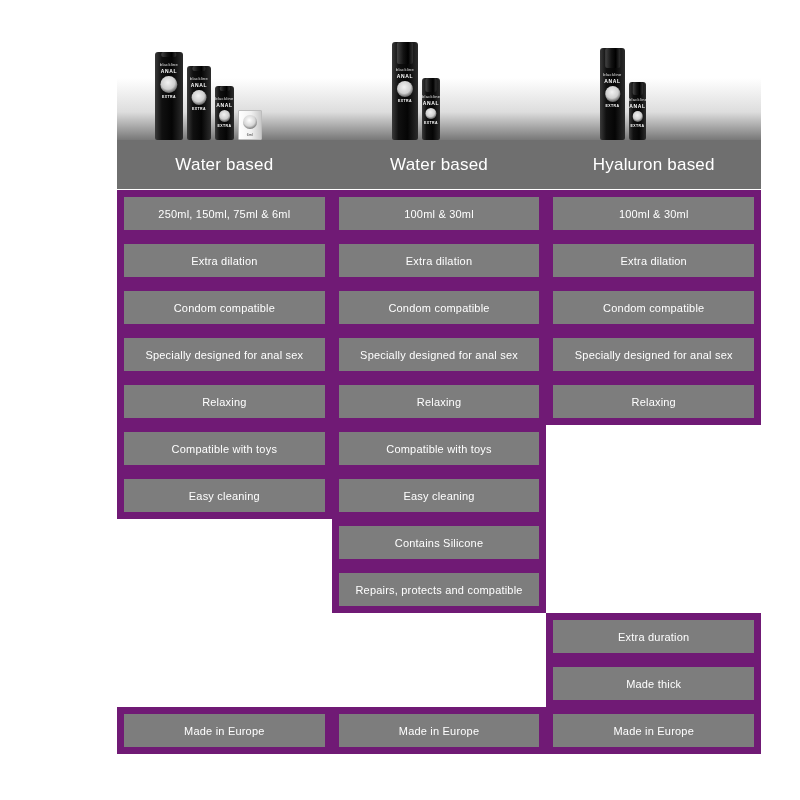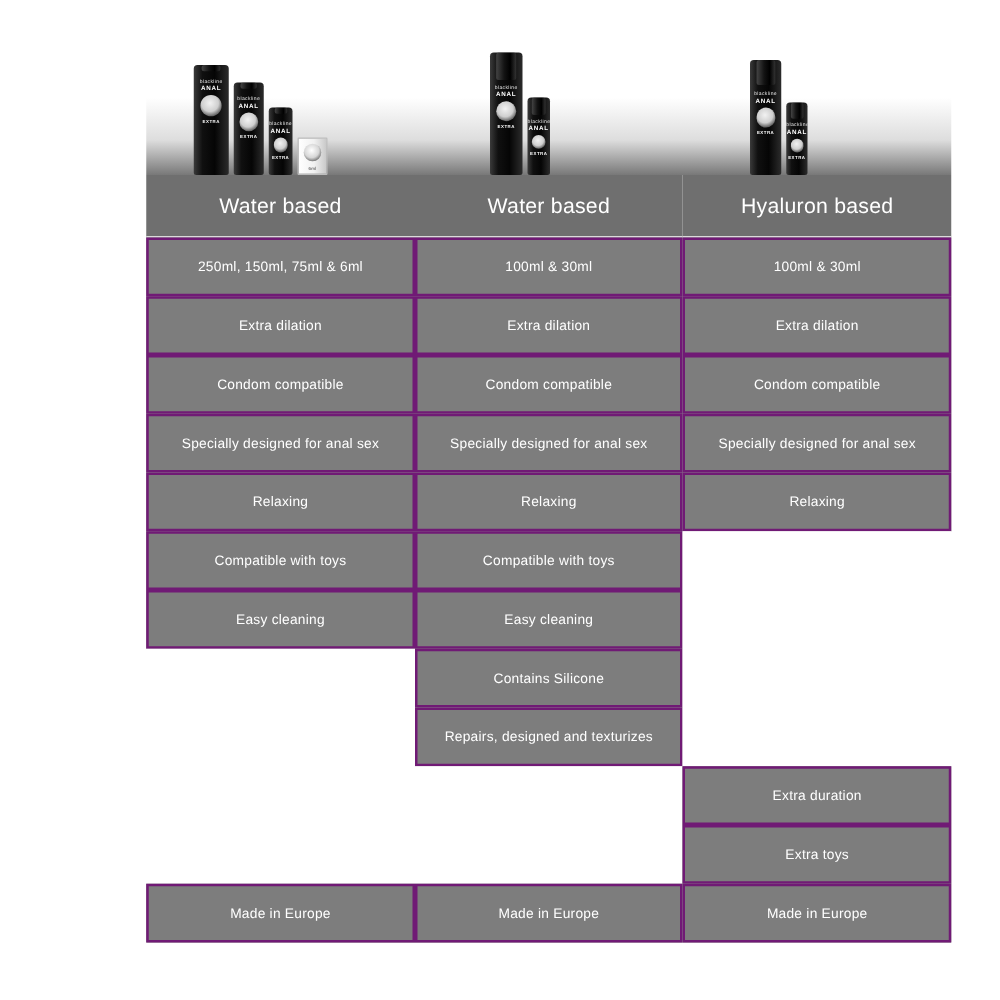--- a/index.html
+++ b/index.html
@@ -131,21 +131,21 @@
     text-align: center;
     font-size: 3.5px;
     color: #333;
     letter-spacing: .3px;
   }
 
   
   .cell {
     position: absolute;
     background: #7d7d7d;
-    border: 2px solid #701a75;
+    border: 7px solid #701a75;
     box-sizing: border-box;
     display: flex;
     align-items: center;
     justify-content: center;
     text-align: center;
     color: #ffffff;
     font-size: 11px;
     letter-spacing: .2px;
     padding: 0 8px;
   }
@@ -246,32 +246,32 @@
       <div class="cell" style="left: 78px; top: 707px; width: 214.7px; height: 47px;">Made in Europe</div>
       <div class="cell header" style="left: 292.7px; top: 140px; width: 214.7px; height: 50px;">Water based</div>
       <div class="cell" style="left: 292.7px; top: 190px; width: 214.7px; height: 47px;">100ml &amp; 30ml</div>
       <div class="cell" style="left: 292.7px; top: 237px; width: 214.7px; height: 47px;">Extra dilation</div>
       <div class="cell" style="left: 292.7px; top: 284px; width: 214.7px; height: 47px;">Condom compatible</div>
       <div class="cell" style="left: 292.7px; top: 331px; width: 214.7px; height: 47px;">Specially designed for anal sex</div>
       <div class="cell" style="left: 292.7px; top: 378px; width: 214.7px; height: 47px;">Relaxing</div>
       <div class="cell" style="left: 292.7px; top: 425px; width: 214.7px; height: 47px;">Compatible with toys</div>
       <div class="cell" style="left: 292.7px; top: 472px; width: 214.7px; height: 47px;">Easy cleaning</div>
       <div class="cell" style="left: 292.7px; top: 519px; width: 214.7px; height: 47px;">Contains Silicone</div>
-      <div class="cell" style="left: 292.7px; top: 566px; width: 214.7px; height: 47px;">Repairs, designed and texturizes</div>
+      <div class="cell" style="left: 292.7px; top: 566px; width: 214.7px; height: 47px;">Repairs, protects and compatible</div>
       <div class="cell empty" style="left: 292.7px; top: 613px; width: 214.7px; height: 47px;"></div>
       <div class="cell empty" style="left: 292.7px; top: 660px; width: 214.7px; height: 47px;"></div>
       <div class="cell" style="left: 292.7px; top: 707px; width: 214.7px; height: 47px;">Made in Europe</div>
       <div class="cell header" style="left: 507.4px; top: 140px; width: 214.7px; height: 50px;">Hyaluron based</div>
       <div class="cell" style="left: 507.4px; top: 190px; width: 214.7px; height: 47px;">100ml &amp;  30ml</div>
       <div class="cell" style="left: 507.4px; top: 237px; width: 214.7px; height: 47px;">Extra dilation</div>
       <div class="cell" style="left: 507.4px; top: 284px; width: 214.7px; height: 47px;">Condom compatible</div>
       <div class="cell" style="left: 507.4px; top: 331px; width: 214.7px; height: 47px;">Specially designed for anal sex</div>
       <div class="cell" style="left: 507.4px; top: 378px; width: 214.7px; height: 47px;">Relaxing</div>
       <div class="cell empty" style="left: 507.4px; top: 425px; width: 214.7px; height: 47px;"></div>
       <div class="cell empty" style="left: 507.4px; top: 472px; width: 214.7px; height: 47px;"></div>
       <div class="cell empty" style="left: 507.4px; top: 519px; width: 214.7px; height: 47px;"></div>
       <div class="cell empty" style="left: 507.4px; top: 566px; width: 214.7px; height: 47px;"></div>
       <div class="cell" style="left: 507.4px; top: 613px; width: 214.7px; height: 47px;">Extra duration</div>
-      <div class="cell" style="left: 507.4px; top: 660px; width: 214.7px; height: 47px;">Extra toys</div>
+      <div class="cell" style="left: 507.4px; top: 660px; width: 214.7px; height: 47px;">Made thick</div>
       <div class="cell" style="left: 507.4px; top: 707px; width: 214.7px; height: 47px;">Made in Europe</div>
     </div>
 
 </div>
 
 </body></html>

